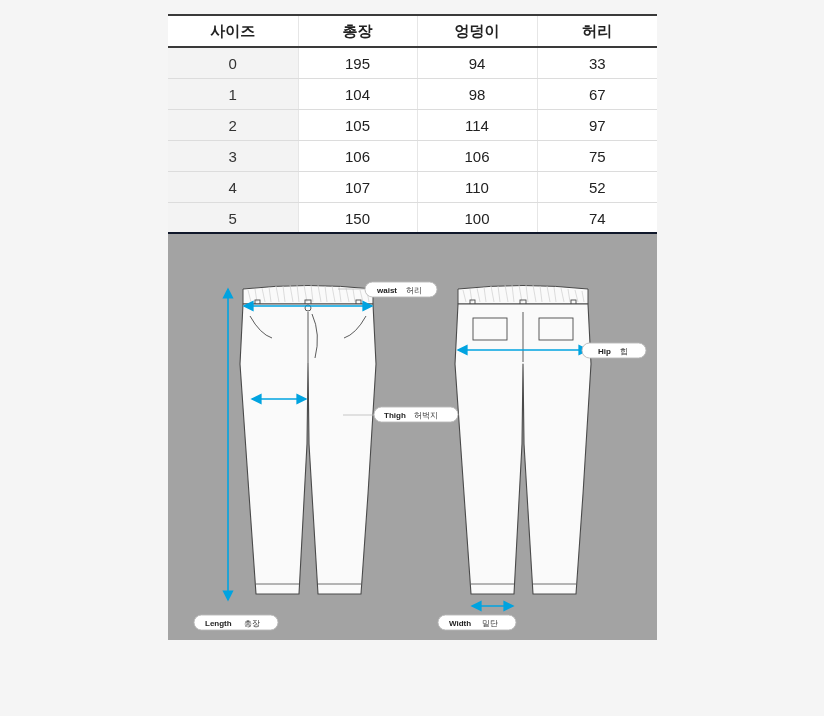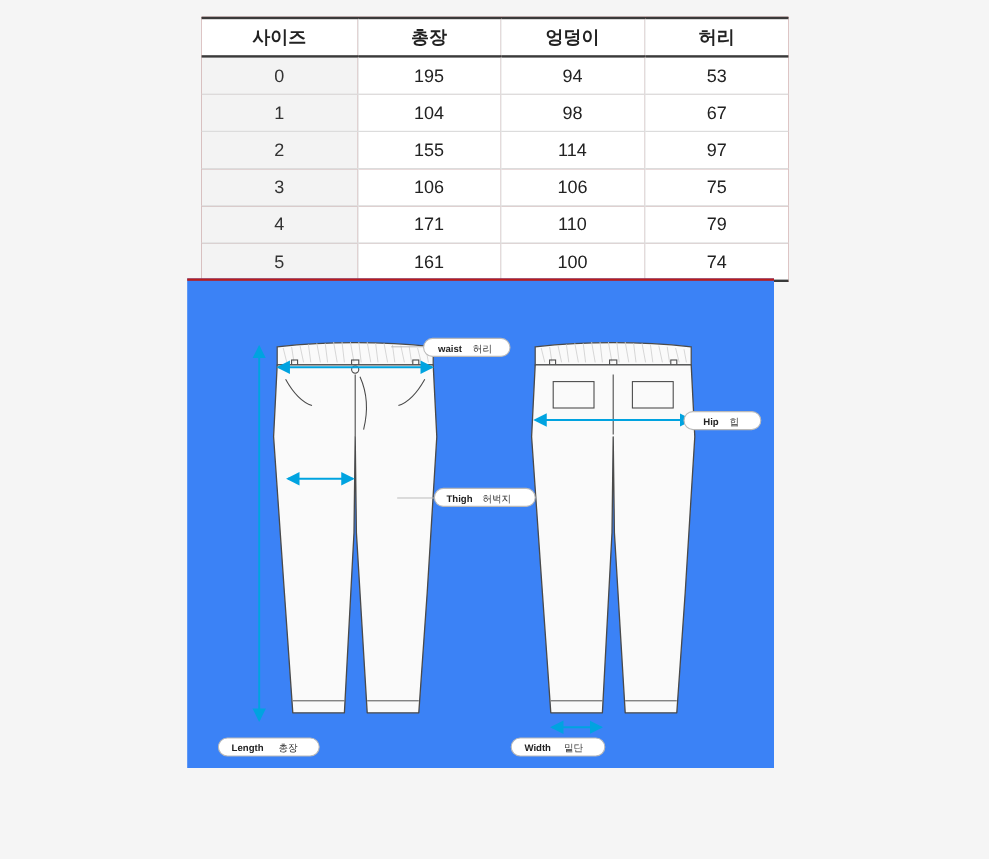--- a/index.html
+++ b/index.html
@@ -14,21 +14,21 @@
     height: 716px;
     background: #f5f5f5;
     overflow: hidden;
   }
   
   .table-wrap {
     position: absolute;
     left: 168px;
     top: 14px;
     width: 489px;
-    background: #7f1d1d;
+    background: #ef4444;
   }
   table.size-table {
     border-collapse: collapse;
     width: 489px;
     table-layout: fixed;
   }
   table.size-table th,
   table.size-table td {
     height: 30px;
     text-align: center;
@@ -57,26 +57,26 @@
   table.size-table td.first-col {
     background: #f3f3f3;
     color: #333333;
   }
   table.size-table tbody tr:last-child td {
     border-bottom: 2px solid #3a3a3a;
   }
   
   .diagram-panel {
     position: absolute;
-    left: 156px;
+    left: 168px;
     top: 232px;
     width: 489px;
     height: 406px;
-    background: #3b82f6;
-    border-top: 2px solid #b91c1c;
+    background: #a3a3a3;
+    border-top: 2px solid #0f172a;
   }
   .diagram-panel svg {
     display: block;
   }
   .lbl {
     font-family: "Liberation Sans", sans-serif;
     font-size: 8px;
     fill: #333333;
   }
   .lbl-b {
@@ -105,49 +105,49 @@
           <th>총장</th>
           <th>엉덩이</th>
           <th>허리</th>
         </tr>
       </thead>
       <tbody>
         <tr>
           <td class="first-col">0</td>
           <td>195</td>
           <td>94</td>
-          <td>53</td>
+          <td>33</td>
         </tr>
         <tr>
           <td class="first-col">1</td>
           <td>104</td>
           <td>98</td>
           <td>67</td>
         </tr>
         <tr>
           <td class="first-col">2</td>
-          <td>155</td>
+          <td>105</td>
           <td>114</td>
           <td>97</td>
         </tr>
         <tr>
           <td class="first-col">3</td>
           <td>106</td>
           <td>106</td>
           <td>75</td>
         </tr>
         <tr>
           <td class="first-col">4</td>
-          <td>171</td>
+          <td>107</td>
           <td>110</td>
-          <td>79</td>
+          <td>52</td>
         </tr>
         <tr>
           <td class="first-col">5</td>
-          <td>161</td>
+          <td>150</td>
           <td>100</td>
           <td>74</td>
         </tr>
       </tbody>
     </table>
   </div>
 
   <div class="diagram-panel">
     <svg width="489" height="406" viewBox="0 0 489 406" xmlns="http://www.w3.org/2000/svg">
 

